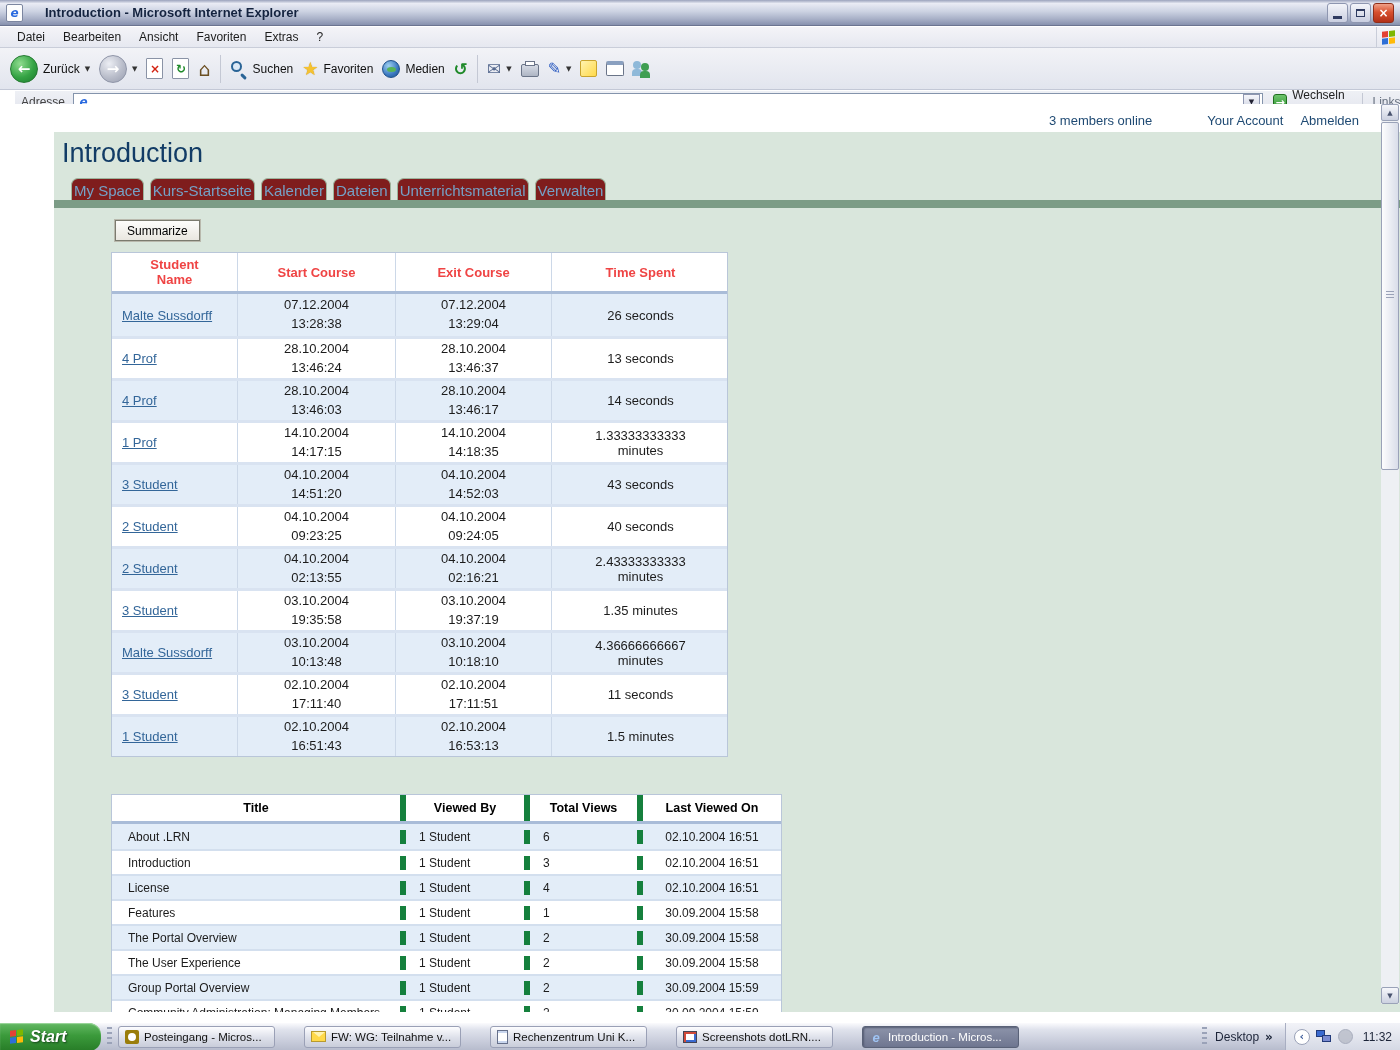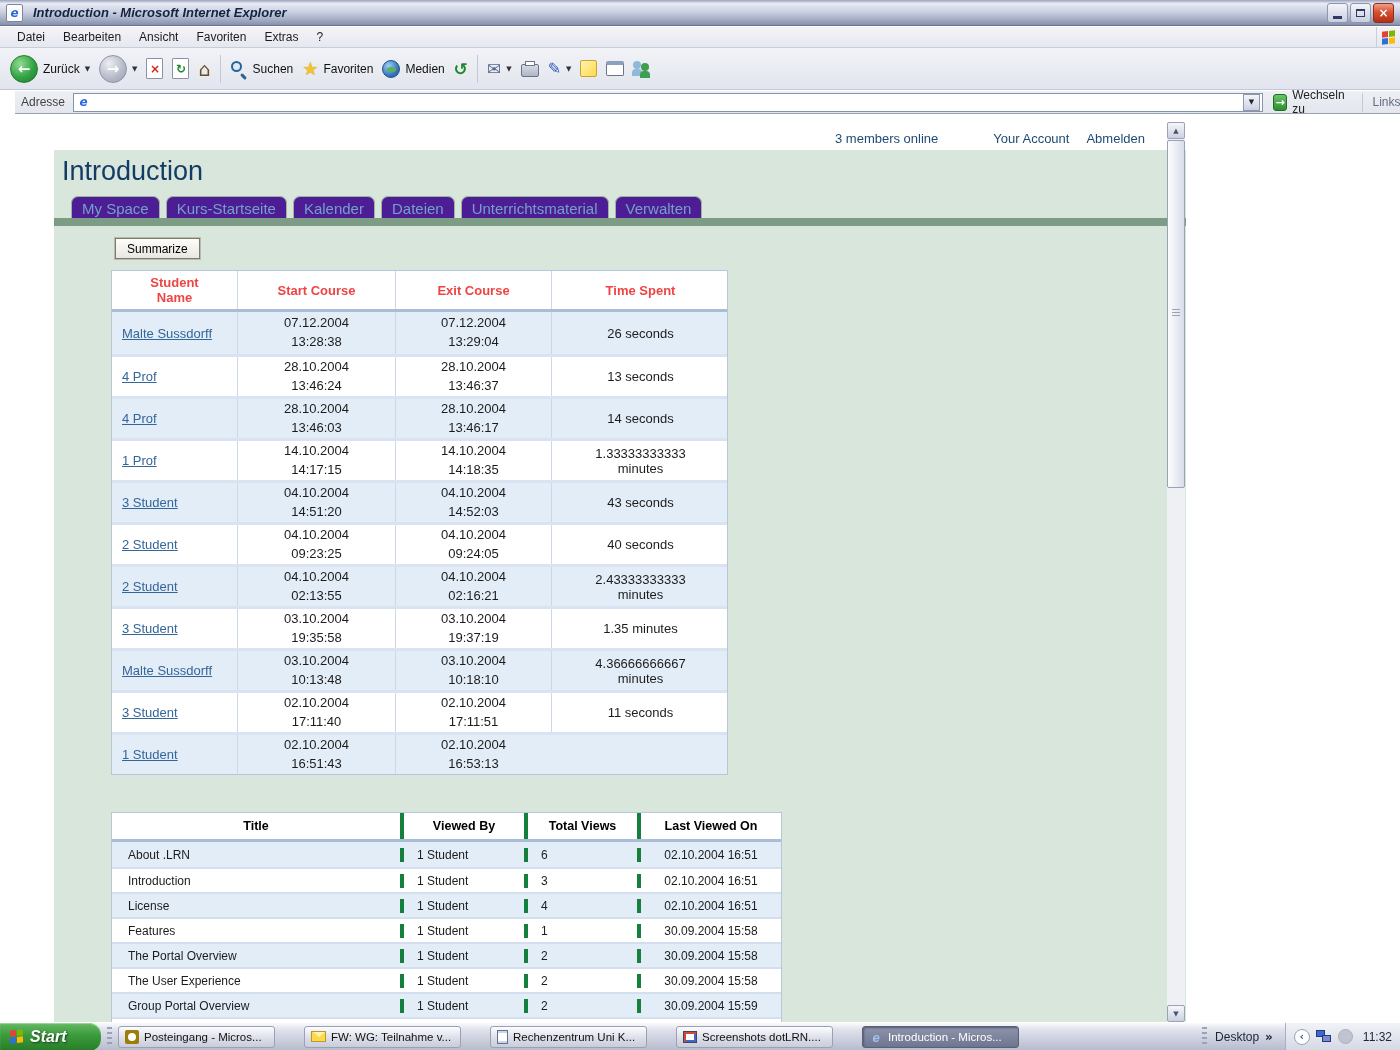--- a/index.html
+++ b/index.html
@@ -6,21 +6,21 @@
   html,body { width:1400px; height:1050px; overflow:hidden; background:#fff;
     font-family:"Liberation Sans", sans-serif; }
   .glyph { font-family:"DejaVu Sans", sans-serif; }
 
   
   .titlebar { position:absolute; left:0; top:0; width:1400px; height:26px;
     background:linear-gradient(180deg,#9aa2bc 0%,#e9ebf4 14%,#cdd3e3 45%,#a9b1c8 75%,#8791ae 100%);
     border-bottom:1px solid #6b7490; display:flex; align-items:center; padding:0 6px; }
   .ie-doc { width:17px; height:18px; background:#fdfdfd; border:1px solid #7c86a0; border-radius:2px;
     display:grid; place-items:center; font-size:12px; font-weight:bold; font-style:italic; color:#2a6adf; }
-  .wtitle { margin-left:10px; font-size:13px; font-weight:bold; color:#14233f;font-style:italic; }
+  .wtitle { margin-left:22px; font-size:13px; font-weight:bold; color:#14233f; }
   .wbtns { margin-left:auto; display:flex; gap:2px; }
   .wbtn { width:21px; height:20px; border-radius:3px; border:1px solid #8e96b0;
     background:linear-gradient(180deg,#f4f5fa,#c9cee0); display:grid; place-items:center;
     color:#2e3a60; font-size:12px; font-weight:bold; cursor:default; }
   .wbtn.close { background:linear-gradient(180deg,#f0a088,#d8502e 45%,#b23018);
     border-color:#8f2e1a; color:#fff; }
   .minbar { width:9px; height:3px; background:#2e3a60; margin-top:9px; }
   .maxbox { width:9px; height:8px; border:1px solid #2e3a60; border-top-width:2px; background:transparent; }
 
   
@@ -87,29 +87,29 @@
     border:1px solid #8e96b0; display:grid; place-items:center; font-size:7px; color:#223; }
   .go-btn { display:flex; align-items:center; gap:5px; margin-left:10px; font-size:12px; color:#222; }
   .go-ic { width:17px; height:17px; border-radius:3px; background:linear-gradient(180deg,#6cc46c,#2d8f2d);
     border:1px solid #1f6f1f; color:#fff; display:grid; place-items:center; font-size:11px; font-weight:bold; }
   .links-zone { display:flex; align-items:center; gap:6px; margin-left:14px; border-left:1px solid #c4c8d4;
     padding-left:10px; height:19px; }
   .links-label { font-size:12px; color:#66707f; }
   .links-chev { font-size:12px; font-weight:bold; color:#3a4254; }
 
   
-  .viewport { position:absolute; left:0; top:122px; width:1186px; height:908px; background:#fff; overflow:hidden; }
+  .viewport { position:absolute; left:0; top:104px; width:1400px; height:908px; background:#fff; overflow:hidden; }
   .session { position:absolute; top:9px; right:41px; display:flex; align-items:center; font-size:13px; color:#1f4a73; }
   .session .s1 { margin-right:55px; }
   .session .s2 { margin-right:17px; }
 
   .panel { position:absolute; left:18px; top:28px; width:1360px; height:880px; background:#d9e6dc; overflow:hidden;margin-left:36px; }
   .page-title { position:absolute; left:8px; top:6px; font-size:27px; color:#123c66; letter-spacing:0; }
   .tabs { position:absolute; left:17px; top:46px; display:flex; gap:6px; }
-  .tab { height:23px; padding:3px 10px 0; background:#4c1d95; border:1px solid #9db49d; border-bottom:none;
+  .tab { height:23px; padding:3px 2px 0; background:#7f1d1d; border:1px solid #9db49d; border-bottom:none;
     border-radius:7px 7px 0 0; font-size:15px; color:#75a1c6; cursor:default; }
   .tab-underline { position:absolute; left:0; top:68px; width:100%; height:8px; background:#7c9c86; }
 
   .summarize { position:absolute; left:61px; top:88px; height:21px; padding:2px 11px; font-size:12px; color:#000;
     background:linear-gradient(180deg,#fdfdfb,#e9e7e0); border:1px solid #7b7b6f; outline:1px solid #b9b9ad; cursor:default; }
 
   
   .t1 { position:absolute; left:57px; top:120px; width:617px; background:#fff; border:1px solid #b9c6d9; }
   .t1 .hrow { display:flex; height:38px; background:#fff; }
   .t1 .hc { display:grid; place-items:center; font-size:13px; font-weight:bold; color:#ef4444; text-align:center; }
@@ -128,21 +128,21 @@
 
   
   .t2 { position:absolute; left:57px; top:662px; width:671px; background:#fff; border:1px solid #b9c6d9; }
   .t2 .hrow { display:flex; height:26px; background:#fff; }
   .t2 .hc { display:grid; place-items:center; font-size:12.5px; font-weight:bold; color:#000; }
   .t2 .sep { height:3px; background:#a9bcd8; }
   .t2 .row { display:flex; height:25px; background:#fff; align-items:center; }
   .t2 .row + .row { border-top:2px solid #d3dfee; }
   .t2 .row.alt { background:#e3edf8; }
   .d1 { flex:0 0 288px; } .d2 { flex:0 0 124px; } .d3 { flex:0 0 113px; } .d4 { flex:0 0 144px; }
-  .t2 .d2,.t2 .d3,.t2 .d4 { border-left:4px solid #15803d; }
+  .t2 .d2,.t2 .d3,.t2 .d4 { border-left:6px solid #15803d; }
   .t2 .row .d1 { padding-left:16px; font-size:12px; color:#1c1c1c; }
   .t2 .row .d2,.t2 .row .d3 { padding-left:13px; font-size:12px; color:#1c1c1c; }
   .t2 .row .d4 { text-align:center; font-size:12px; color:#1c1c1c; }
 
   
   .scrollbar { position:absolute; right:1px; top:0; width:18px; height:900px; background:#eef0f4; }
   .sb-btn { position:absolute; left:0; width:18px; height:17px; background:linear-gradient(180deg,#f6f7fb,#ccd1e0);
     border:1px solid #9aa2b8; border-radius:2px; display:grid; place-items:center; font-size:7px; color:#49536e; }
   .sb-up { top:0; } .sb-down { bottom:0; }
   .sb-thumb { position:absolute; left:0; top:18px; width:18px; height:348px; border:1px solid #9aa2b8; border-radius:2px;
@@ -508,20 +508,21 @@
               <a>1 Student</a>
             </span>
             <span class="c2 cell-dt">
               <span>02.10.2004</span>
               <span>16:51:43</span>
             </span>
             <span class="c3 cell-dt">
               <span>02.10.2004</span>
               <span>16:53:13</span>
             </span>
+            <span class="c4 cell-ts">1.5 minutes</span>
           </div>
         </div>
     </div>
 
     <div class="t2">
       <div class="hrow">
         <span class="hc d1">Title</span>
         <span class="hc d2">Viewed By</span>
         <span class="hc d3">Total Views</span>
         <span class="hc d4">Last Viewed On</span>

